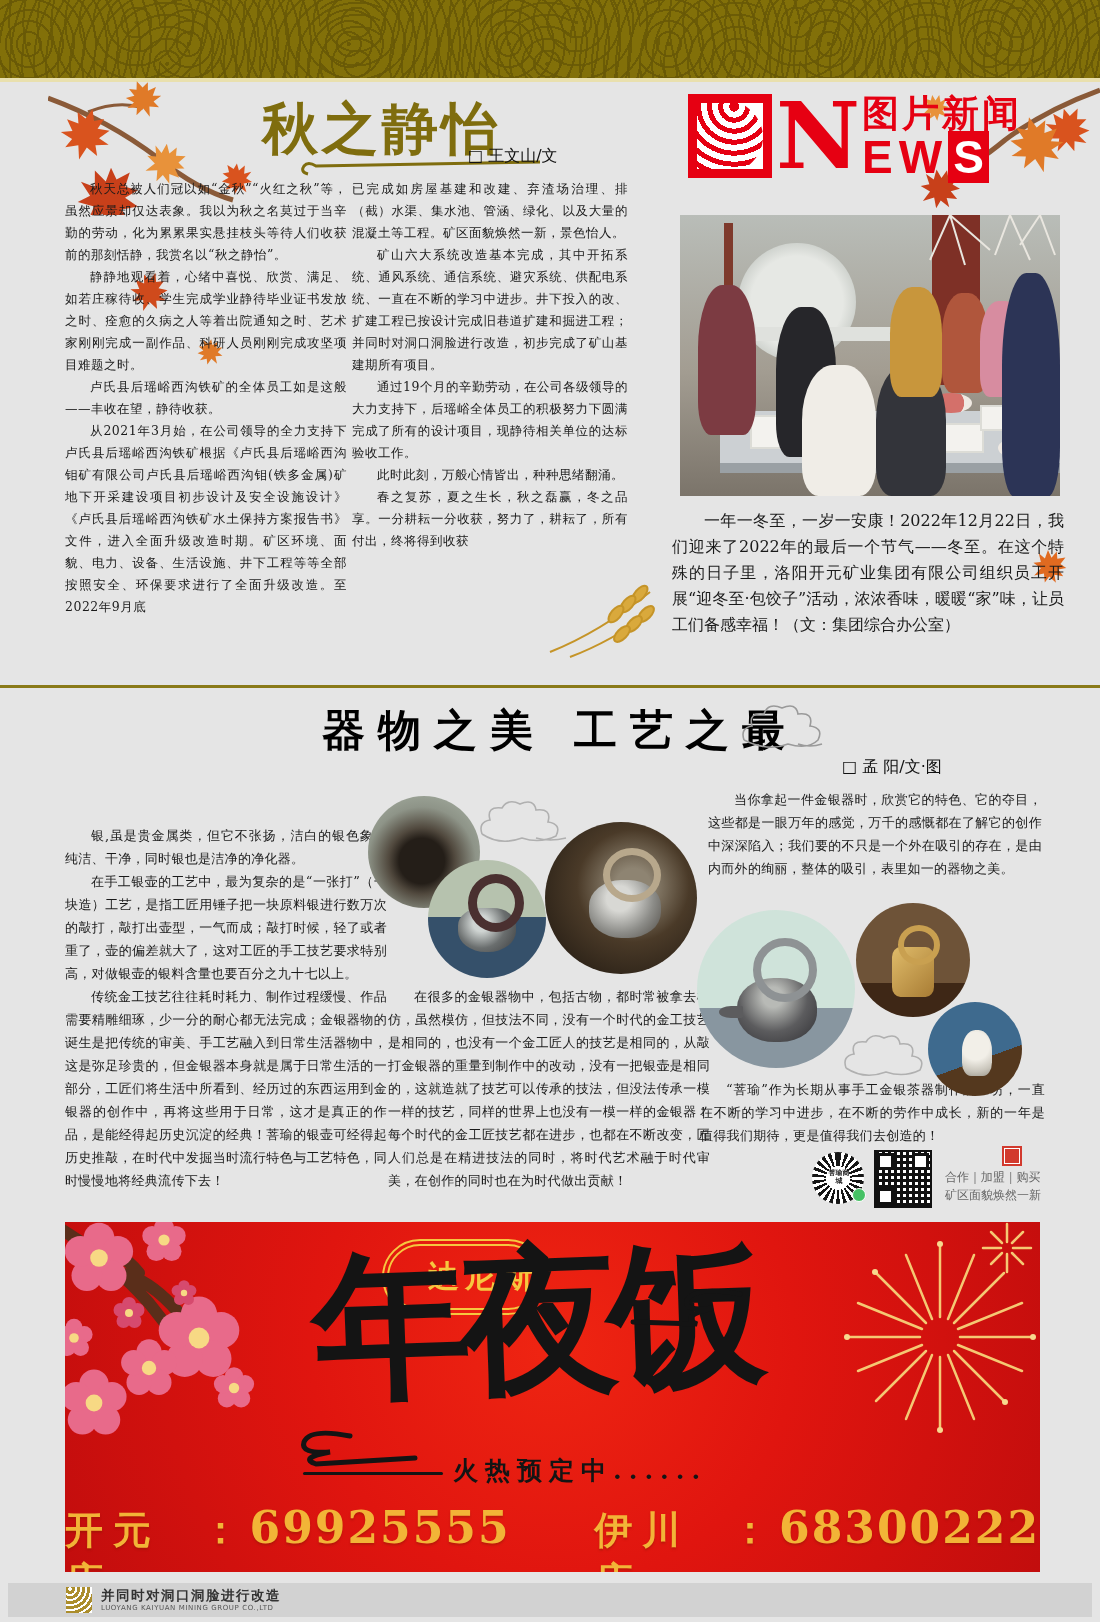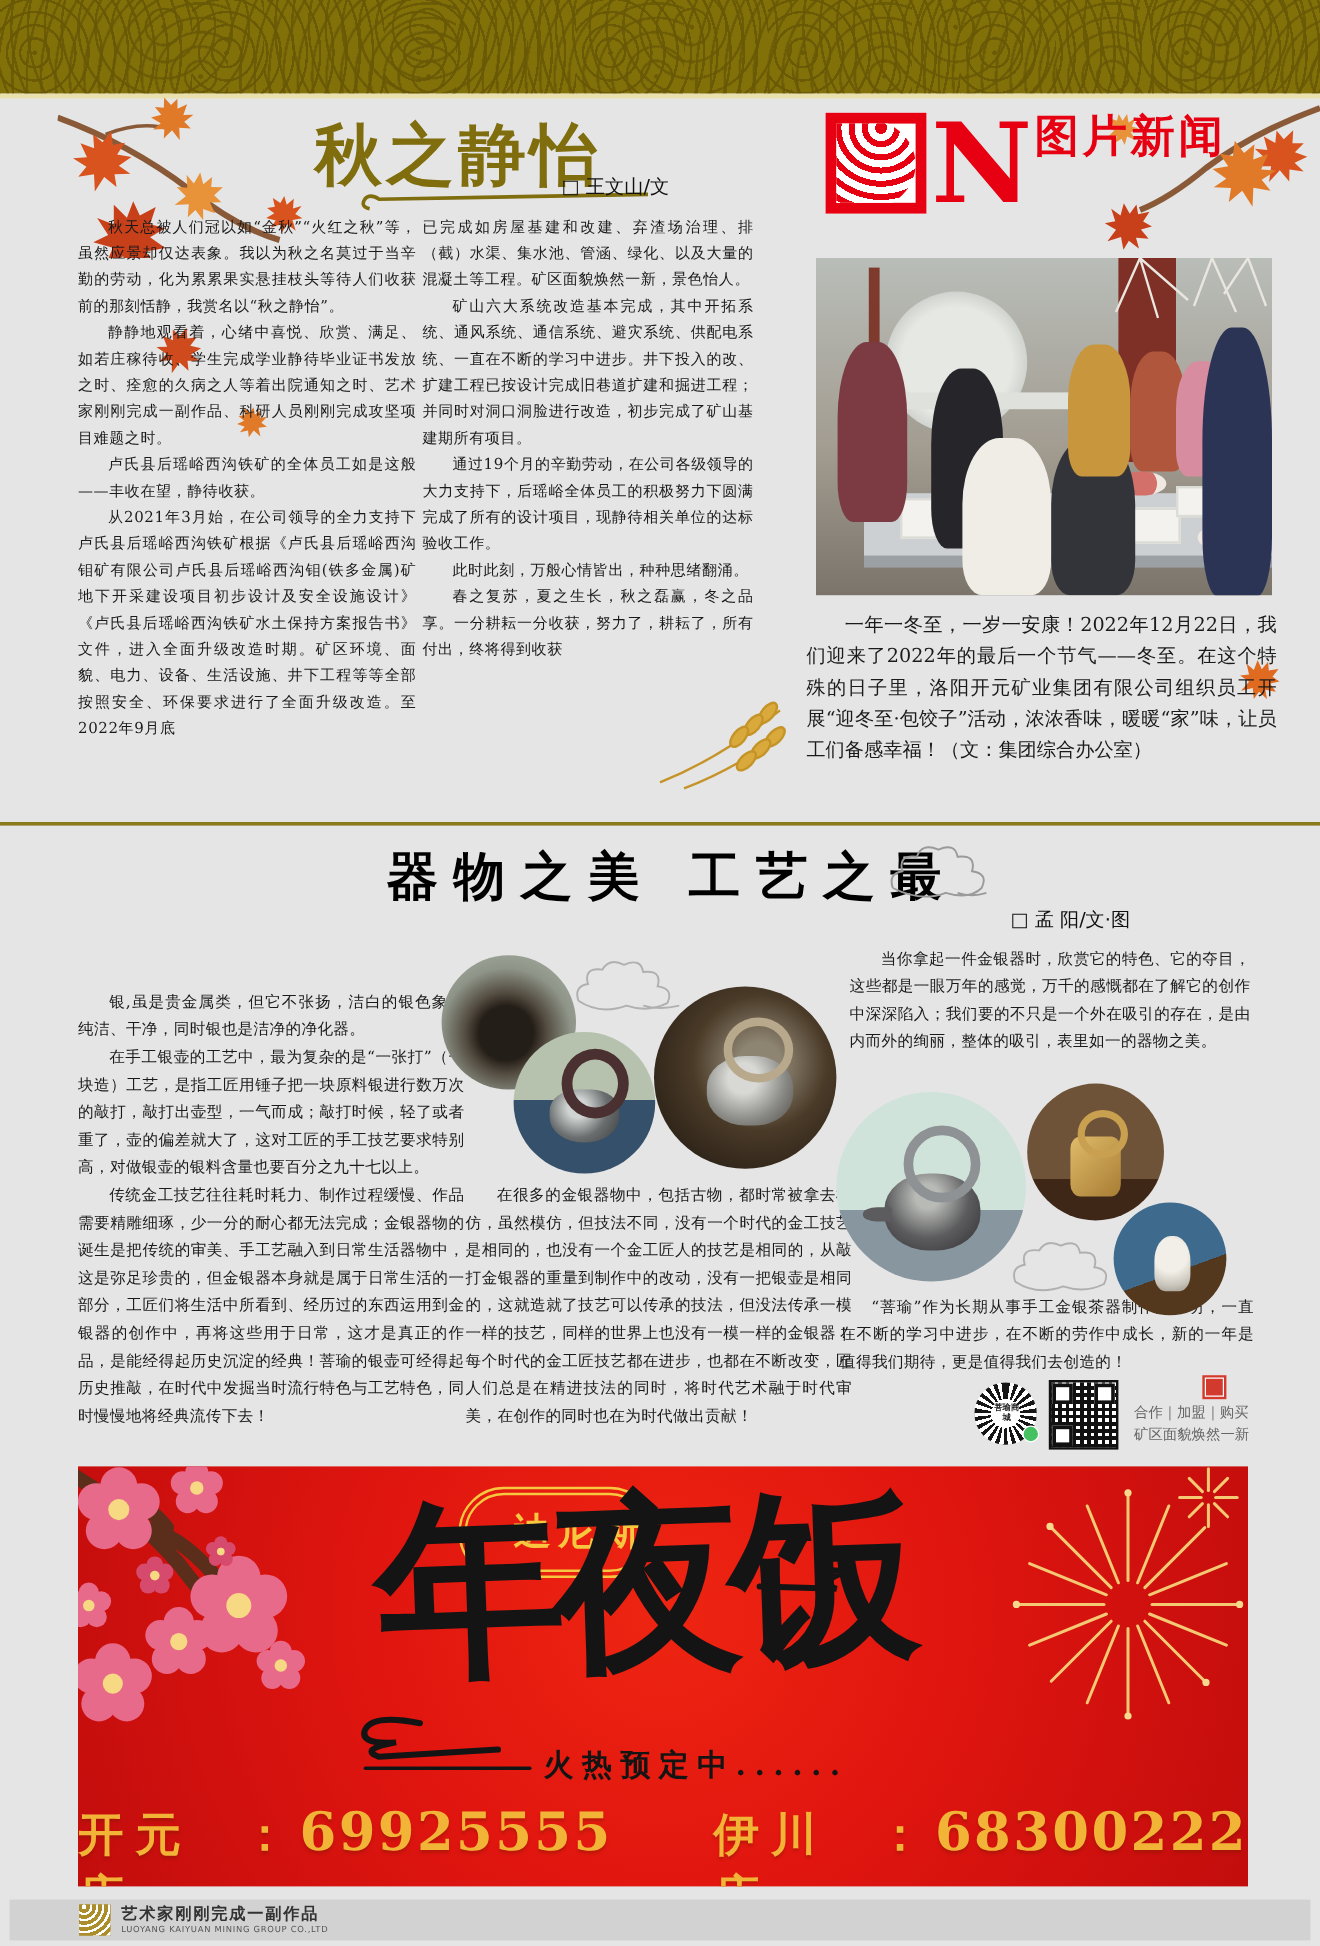--- a/index.html
+++ b/index.html
@@ -192,20 +192,21 @@
     </g>
   </svg>
 
   <div class="abs news">
     <div class="news-icon">
       <div class="news-icon-arcs"></div>
     </div>
     <div class="news-n">N</div>
     <div class="news-right">
       <div class="news-cn">图片新闻</div>
+      <div class="news-ews"><span>EW</span><span class="news-s">S</span></div>
     </div>
   </div>
 
   <div class="abs photo">
     <div class="ph-window"></div>
     <div class="ph-ledge"></div>
     <div class="ph-reddoor"></div>
     <div class="ph-redcol"></div>
     <svg class="ph-branch" width="150" height="70">
       <g stroke="#e9e6df" stroke-width="2" fill="none">
@@ -384,18 +385,18 @@
           <span class="pnum">68300222</span>
       </div>
     </div>
   </div>
 
   <div class="abs footer">
     <div class="f-logo">
       <div class="f-logo-arcs"></div>
     </div>
     <div class="f-text">
-      <div class="f-cn">艺术家刚刚完成一副作品</div>
+      <div class="f-cn">并同时对洞口洞脸进行改造</div>
       <div class="f-en">LUOYANG KAIYUAN MINING GROUP CO.,LTD</div>
     </div>
   </div>
 
 </div>
 
 </body></html>

